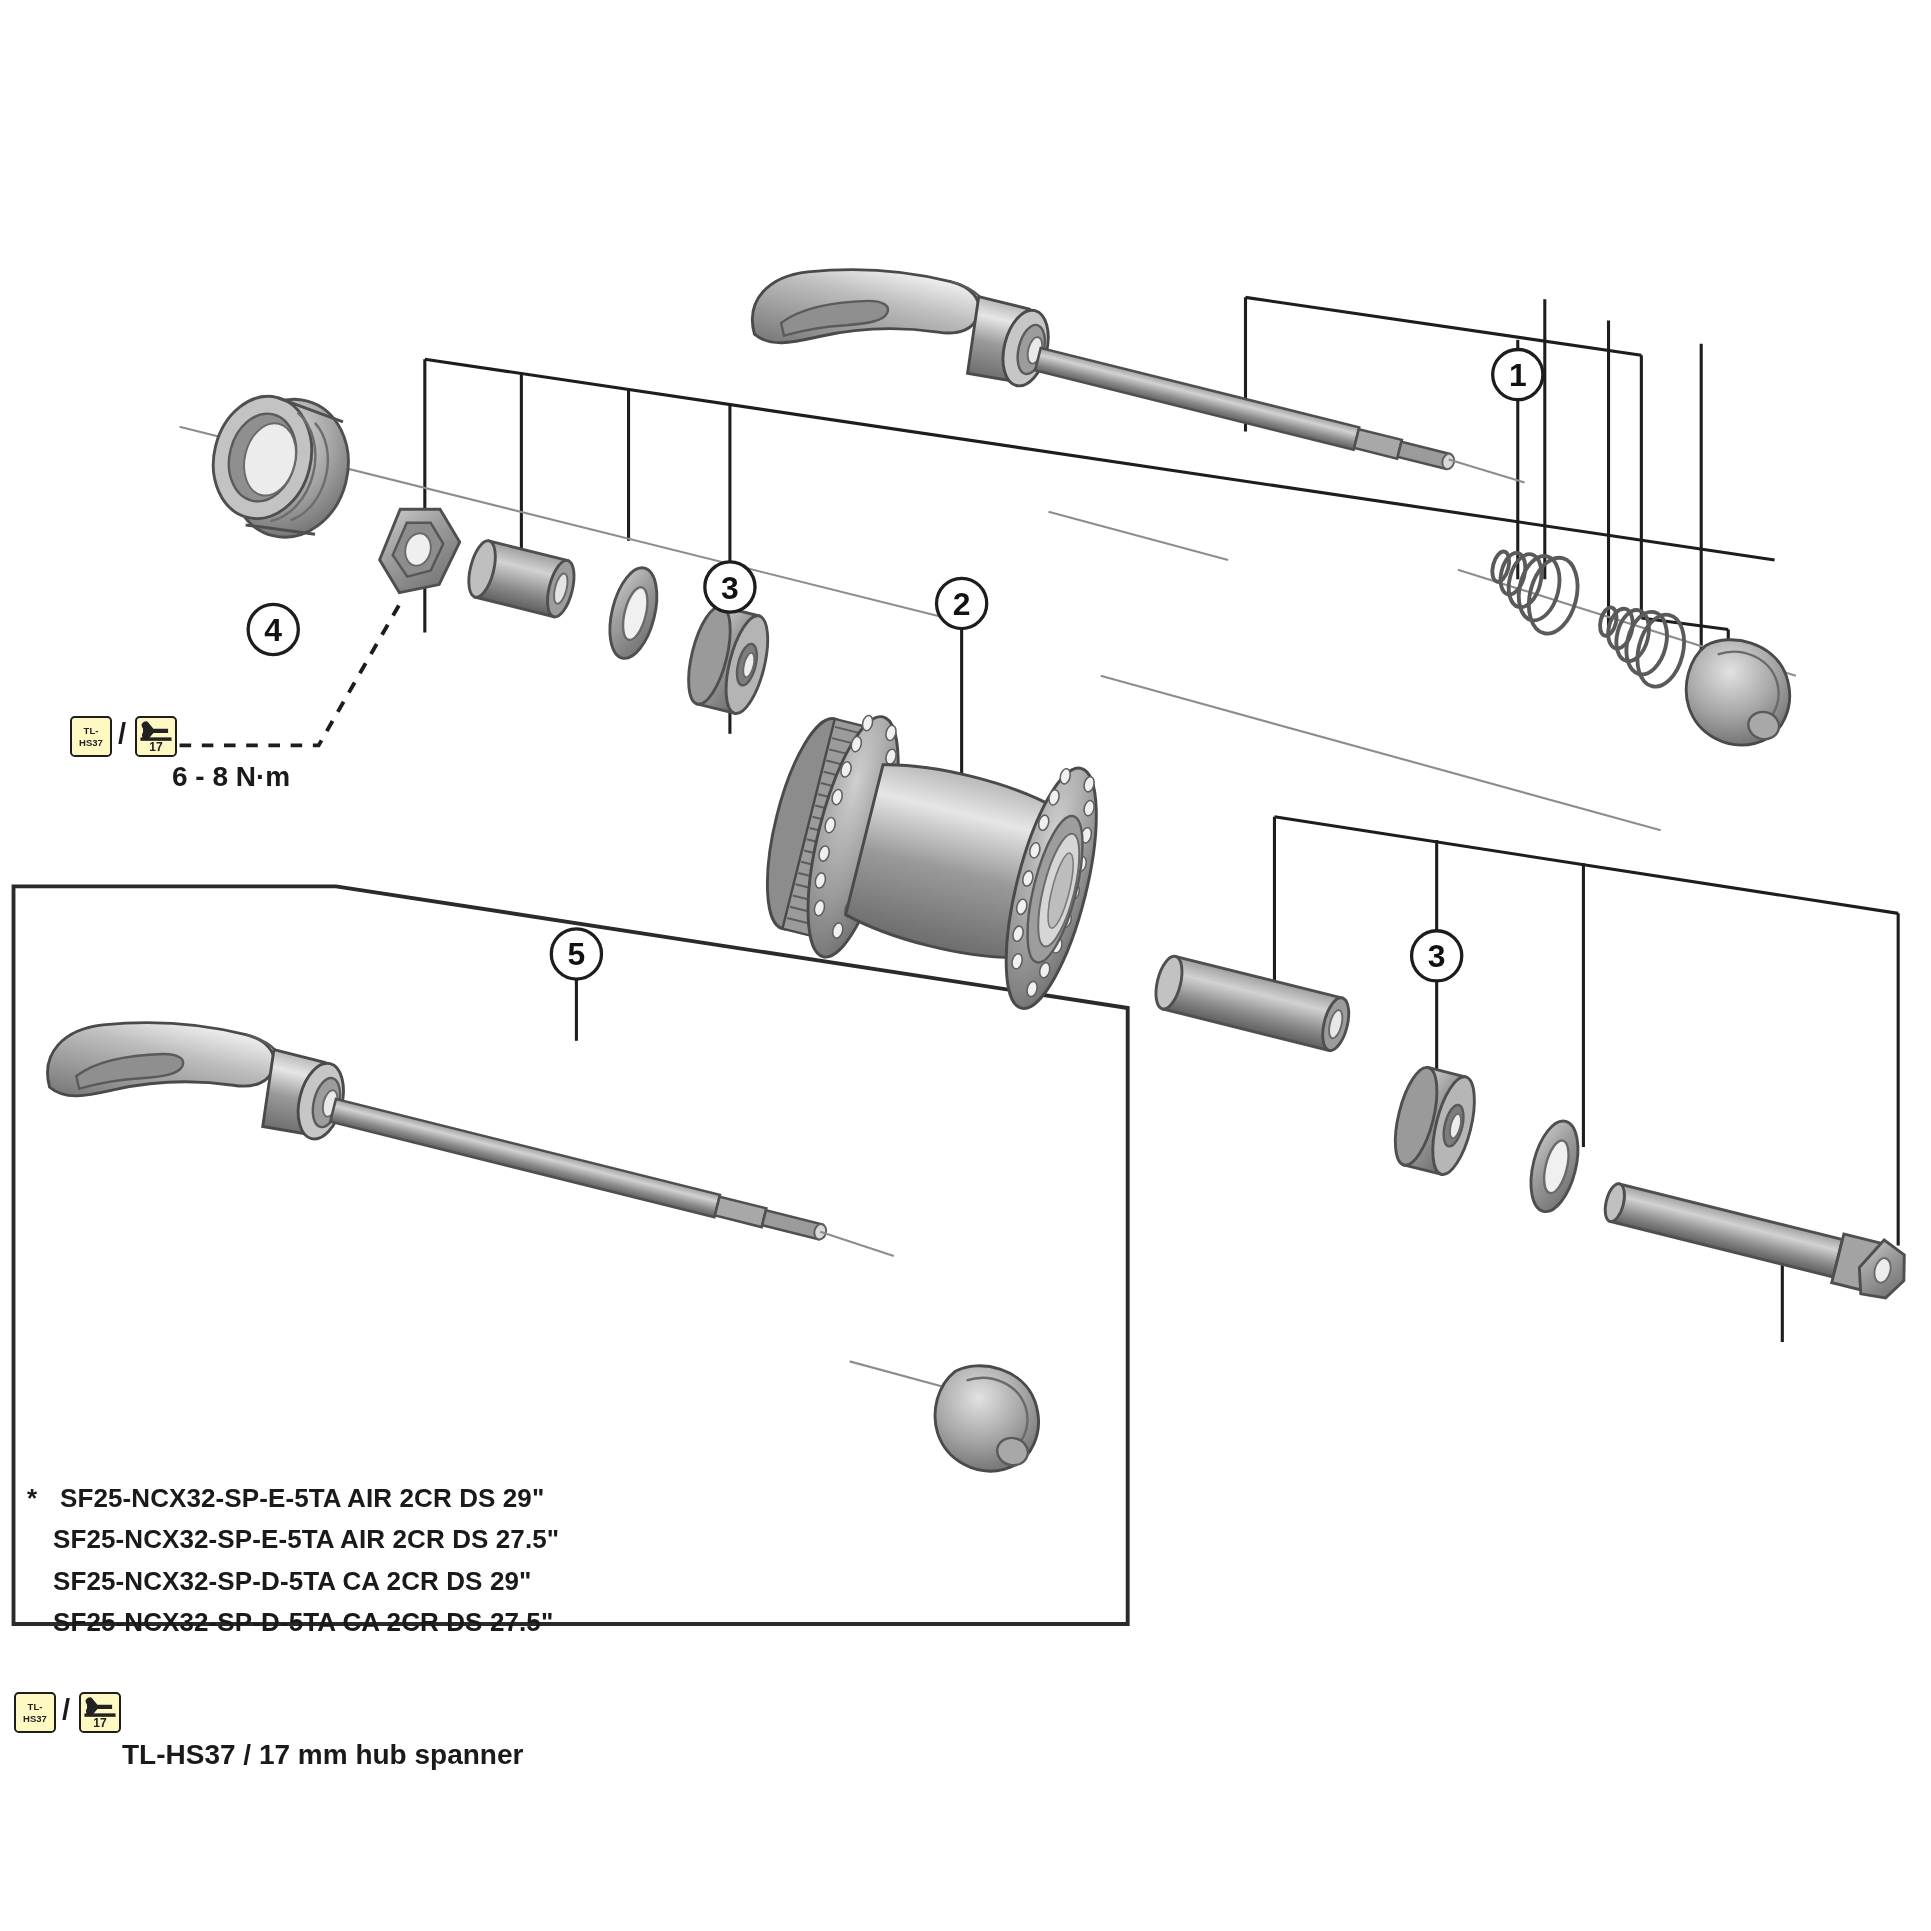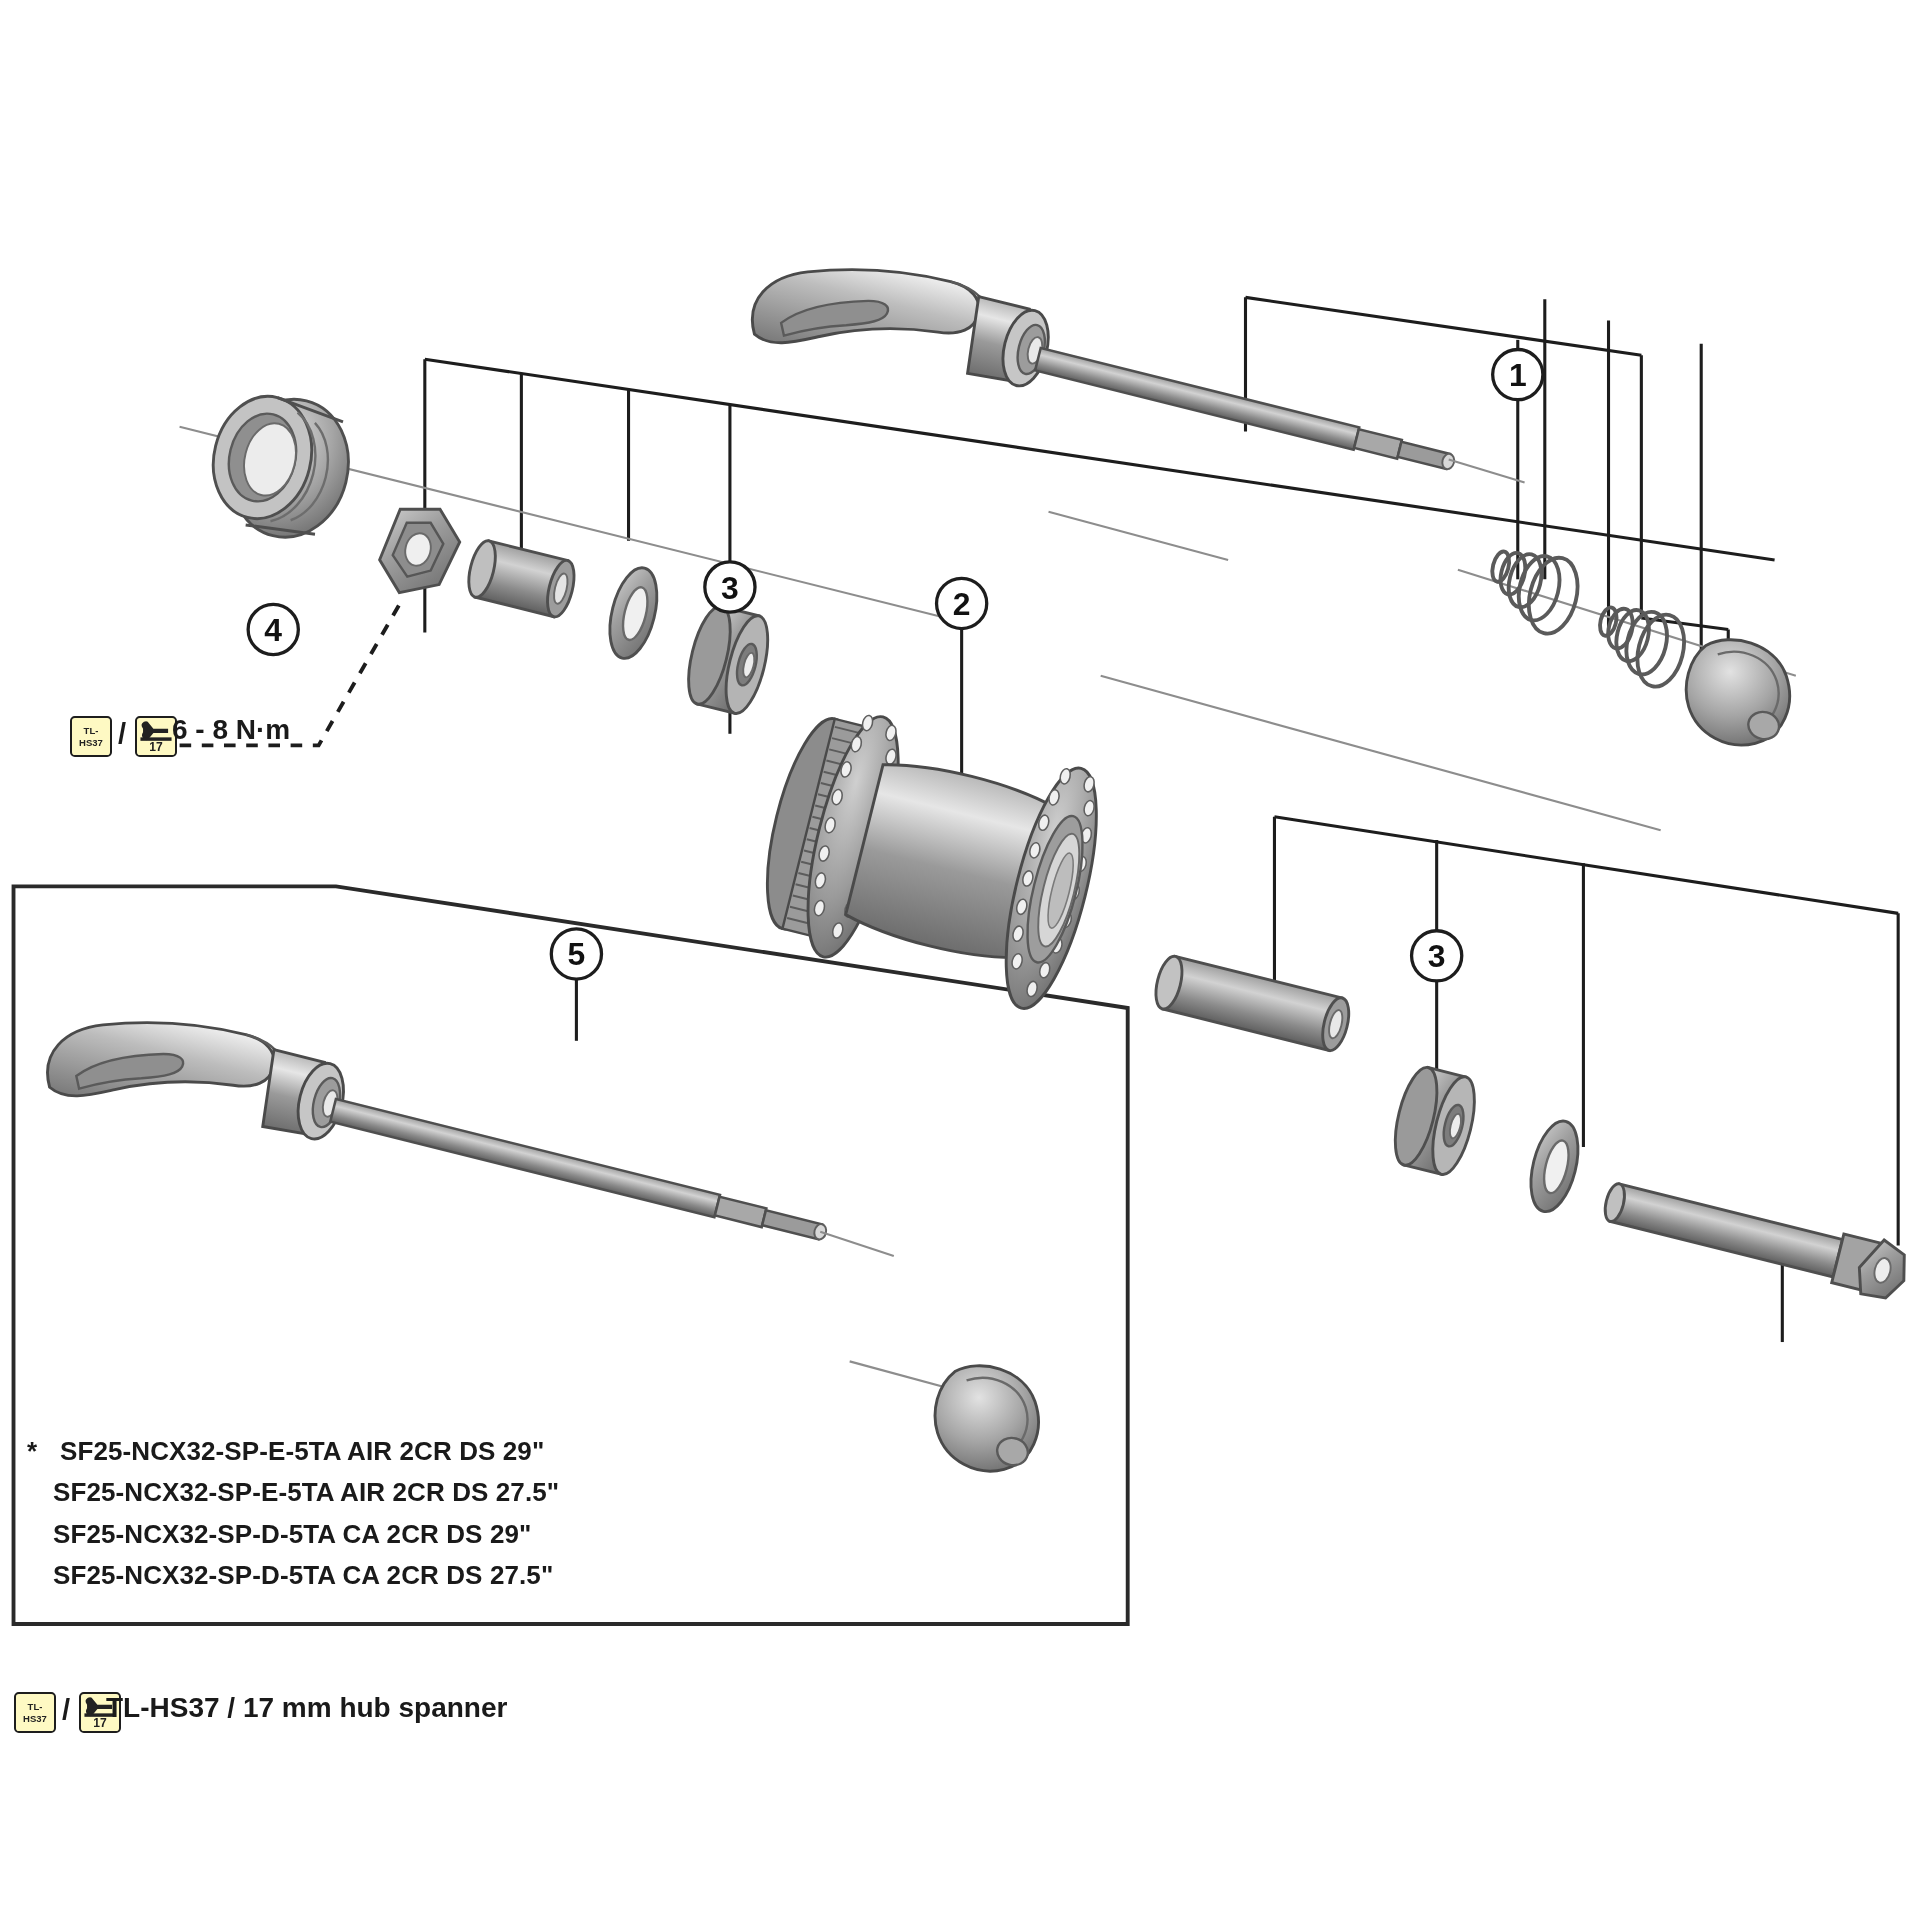--- a/index.html
+++ b/index.html
@@ -1,28 +1,28 @@
 <!DOCTYPE html>
 <html><head>
 <meta charset="utf-8">
 <style>
   html,body{margin:0;padding:0;background:#ffffff;}
   body{font-family:"Liberation Sans",sans-serif;}
   #page{position:relative;width:1931px;height:1931px;background:#fff;overflow:hidden;}
   svg.layer{position:absolute;left:0;top:0;width:1931px;height:1931px;}
-  .txt{position:absolute;color:#1a1a1a;font-family:"Liberation Sans",sans-serif;font-weight:bold;white-space:pre;}
+  .txt{position:absolute;color:#1a1a1a;font-family:"Liberation Sans",sans-serif;font-weight:bold;white-space:pre;margin-top:47px;}
   #qr-title{left:27px;top:1368px;font-size:29px;letter-spacing:0.2px;}
   .model-line{font-size:26px;letter-spacing:0.1px;}
   #model-star{left:27px;top:1436px;font-size:26px;}
   #m0{left:60px;top:1436px;}
   #m1{left:53px;top:1477px;}
   #m2{left:53px;top:1519px;}
   #m3{left:53px;top:1560px;}
   #torque-text{left:172px;top:714px;font-size:28px;}
-  #legend-text{left:106px;top:1692px;font-size:28px;}
+  #legend-text{left:122px;top:1692px;font-size:28px;}
   .tool-ico{position:absolute;box-sizing:border-box;border:2.9px solid #1d1d1d;border-radius:4.8px;background:#fef9c3;}
   .slash{position:absolute;font-size:29px;font-weight:bold;color:#1a1a1a;font-family:"Liberation Sans",sans-serif;}
 </style>
 </head>
 <body>
 
 <div id="page">
 
   <svg class="layer" viewBox="0 0 2000 2000">
     <defs>

